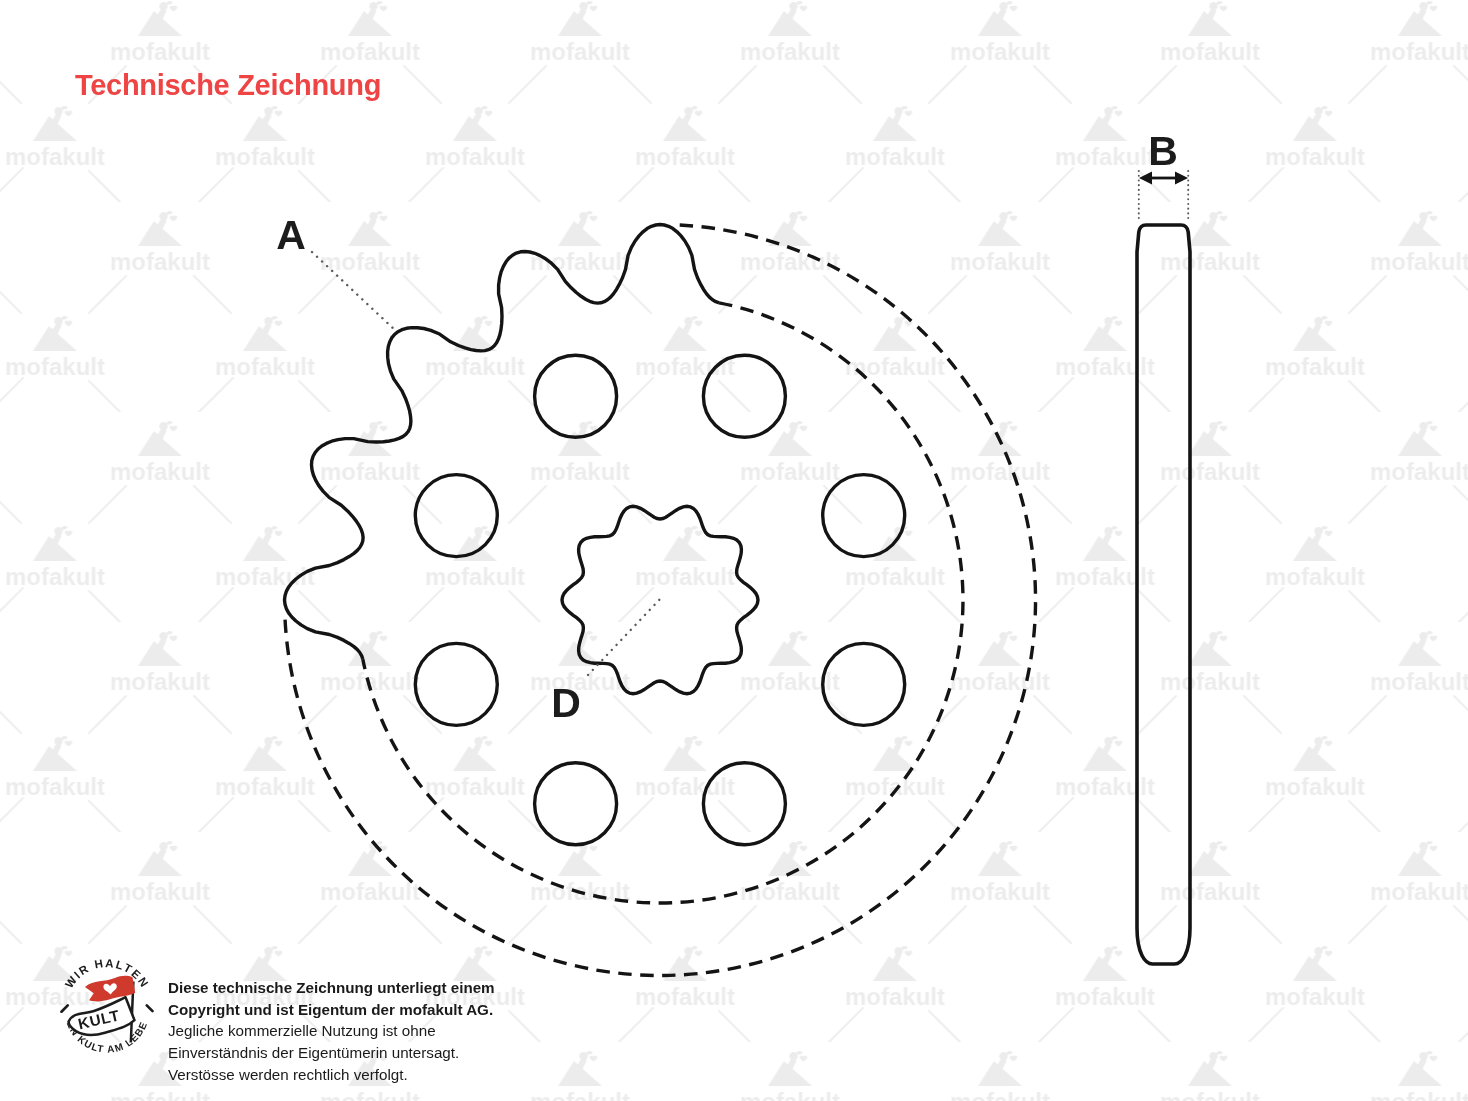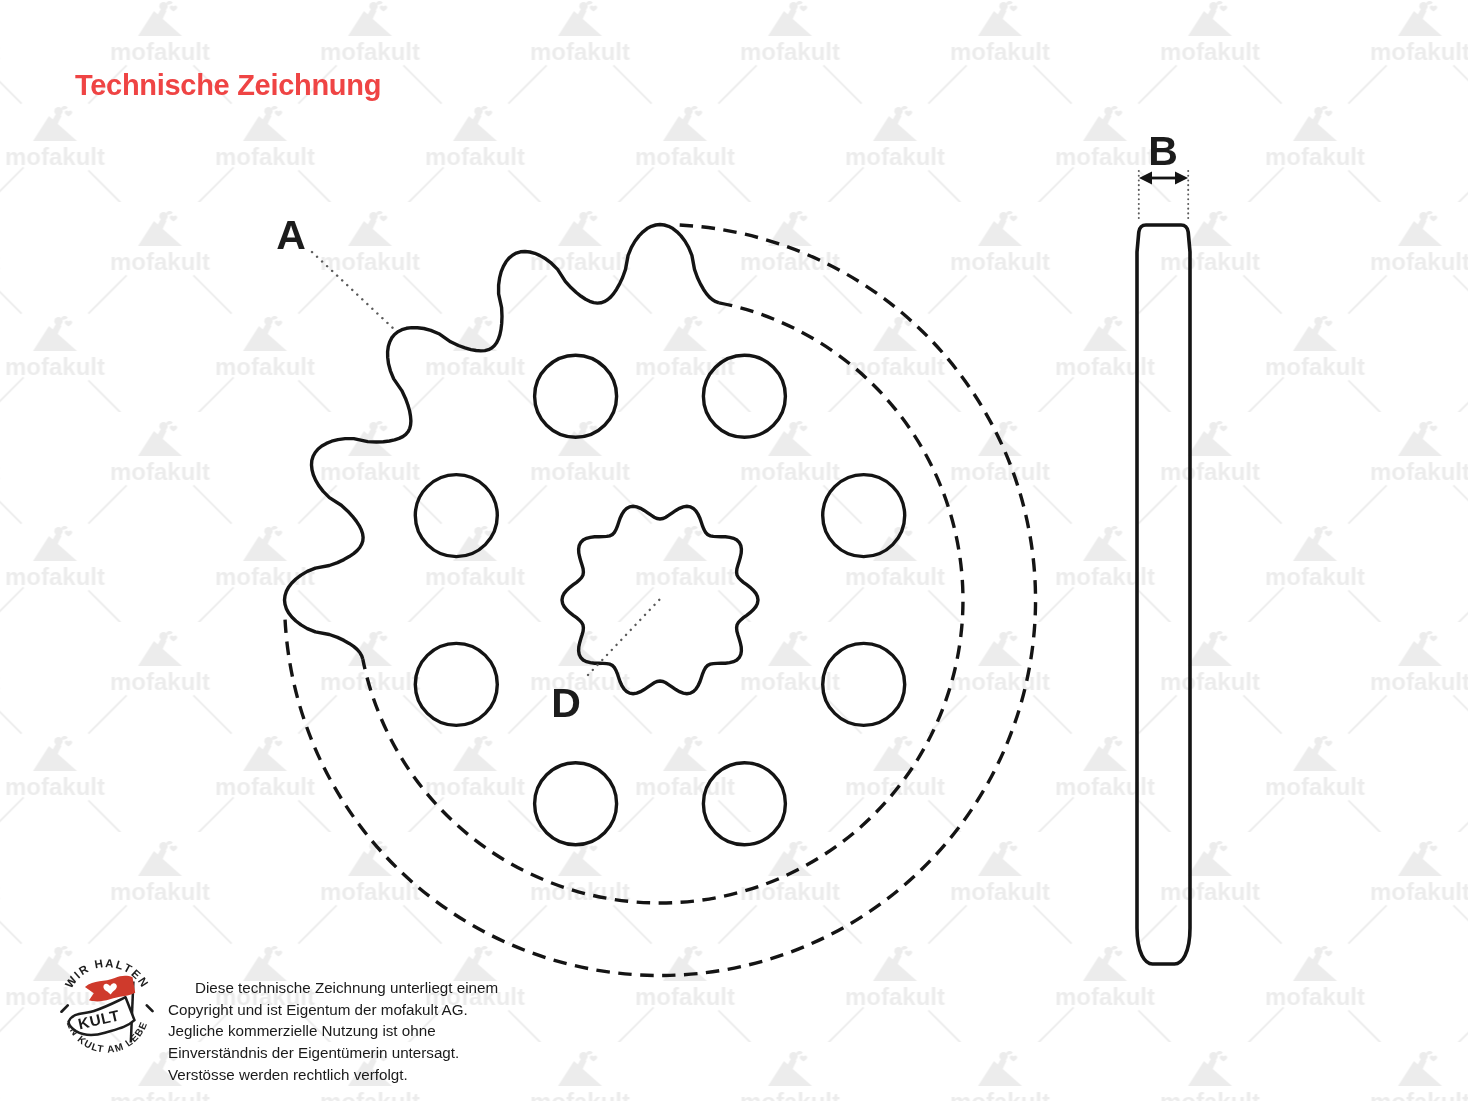--- a/index.html
+++ b/index.html
@@ -3,21 +3,21 @@
 <meta charset="utf-8">
 <style>
   html,body{margin:0;padding:0;}
   body{width:1468px;height:1101px;background:#ffffff;overflow:hidden;
        font-family:"Liberation Sans",sans-serif;color:#1a1a1a;position:relative;}
   .layer{position:absolute;left:0;top:0;}
   #page-title{position:absolute;left:59px;top:53px;font-size:29px;font-weight:bold;
        letter-spacing:-0.3px;color:#ef4444;margin:16px;}
   #copyright{position:absolute;left:168px;top:977px;width:358px;font-size:15.2px;
        line-height:1.43;color:#1a1a1a;}
-  #copyright .b{font-weight:normal;margin-left:27px;}
+  #copyright .b{font-weight:bold;}
   svg text{font-family:"Liberation Sans",sans-serif;}
   .dim-label{font-size:41px;font-weight:bold;fill:#1c1c1c;}
 </style>
 </head>
 <body>
 
 <svg class="layer" width="1468" height="1101" aria-hidden="true">
   <defs>
     <g id="wm-icon">
       <path d="M1,36 L17,11 L27,20 L45,36 Z"></path>

